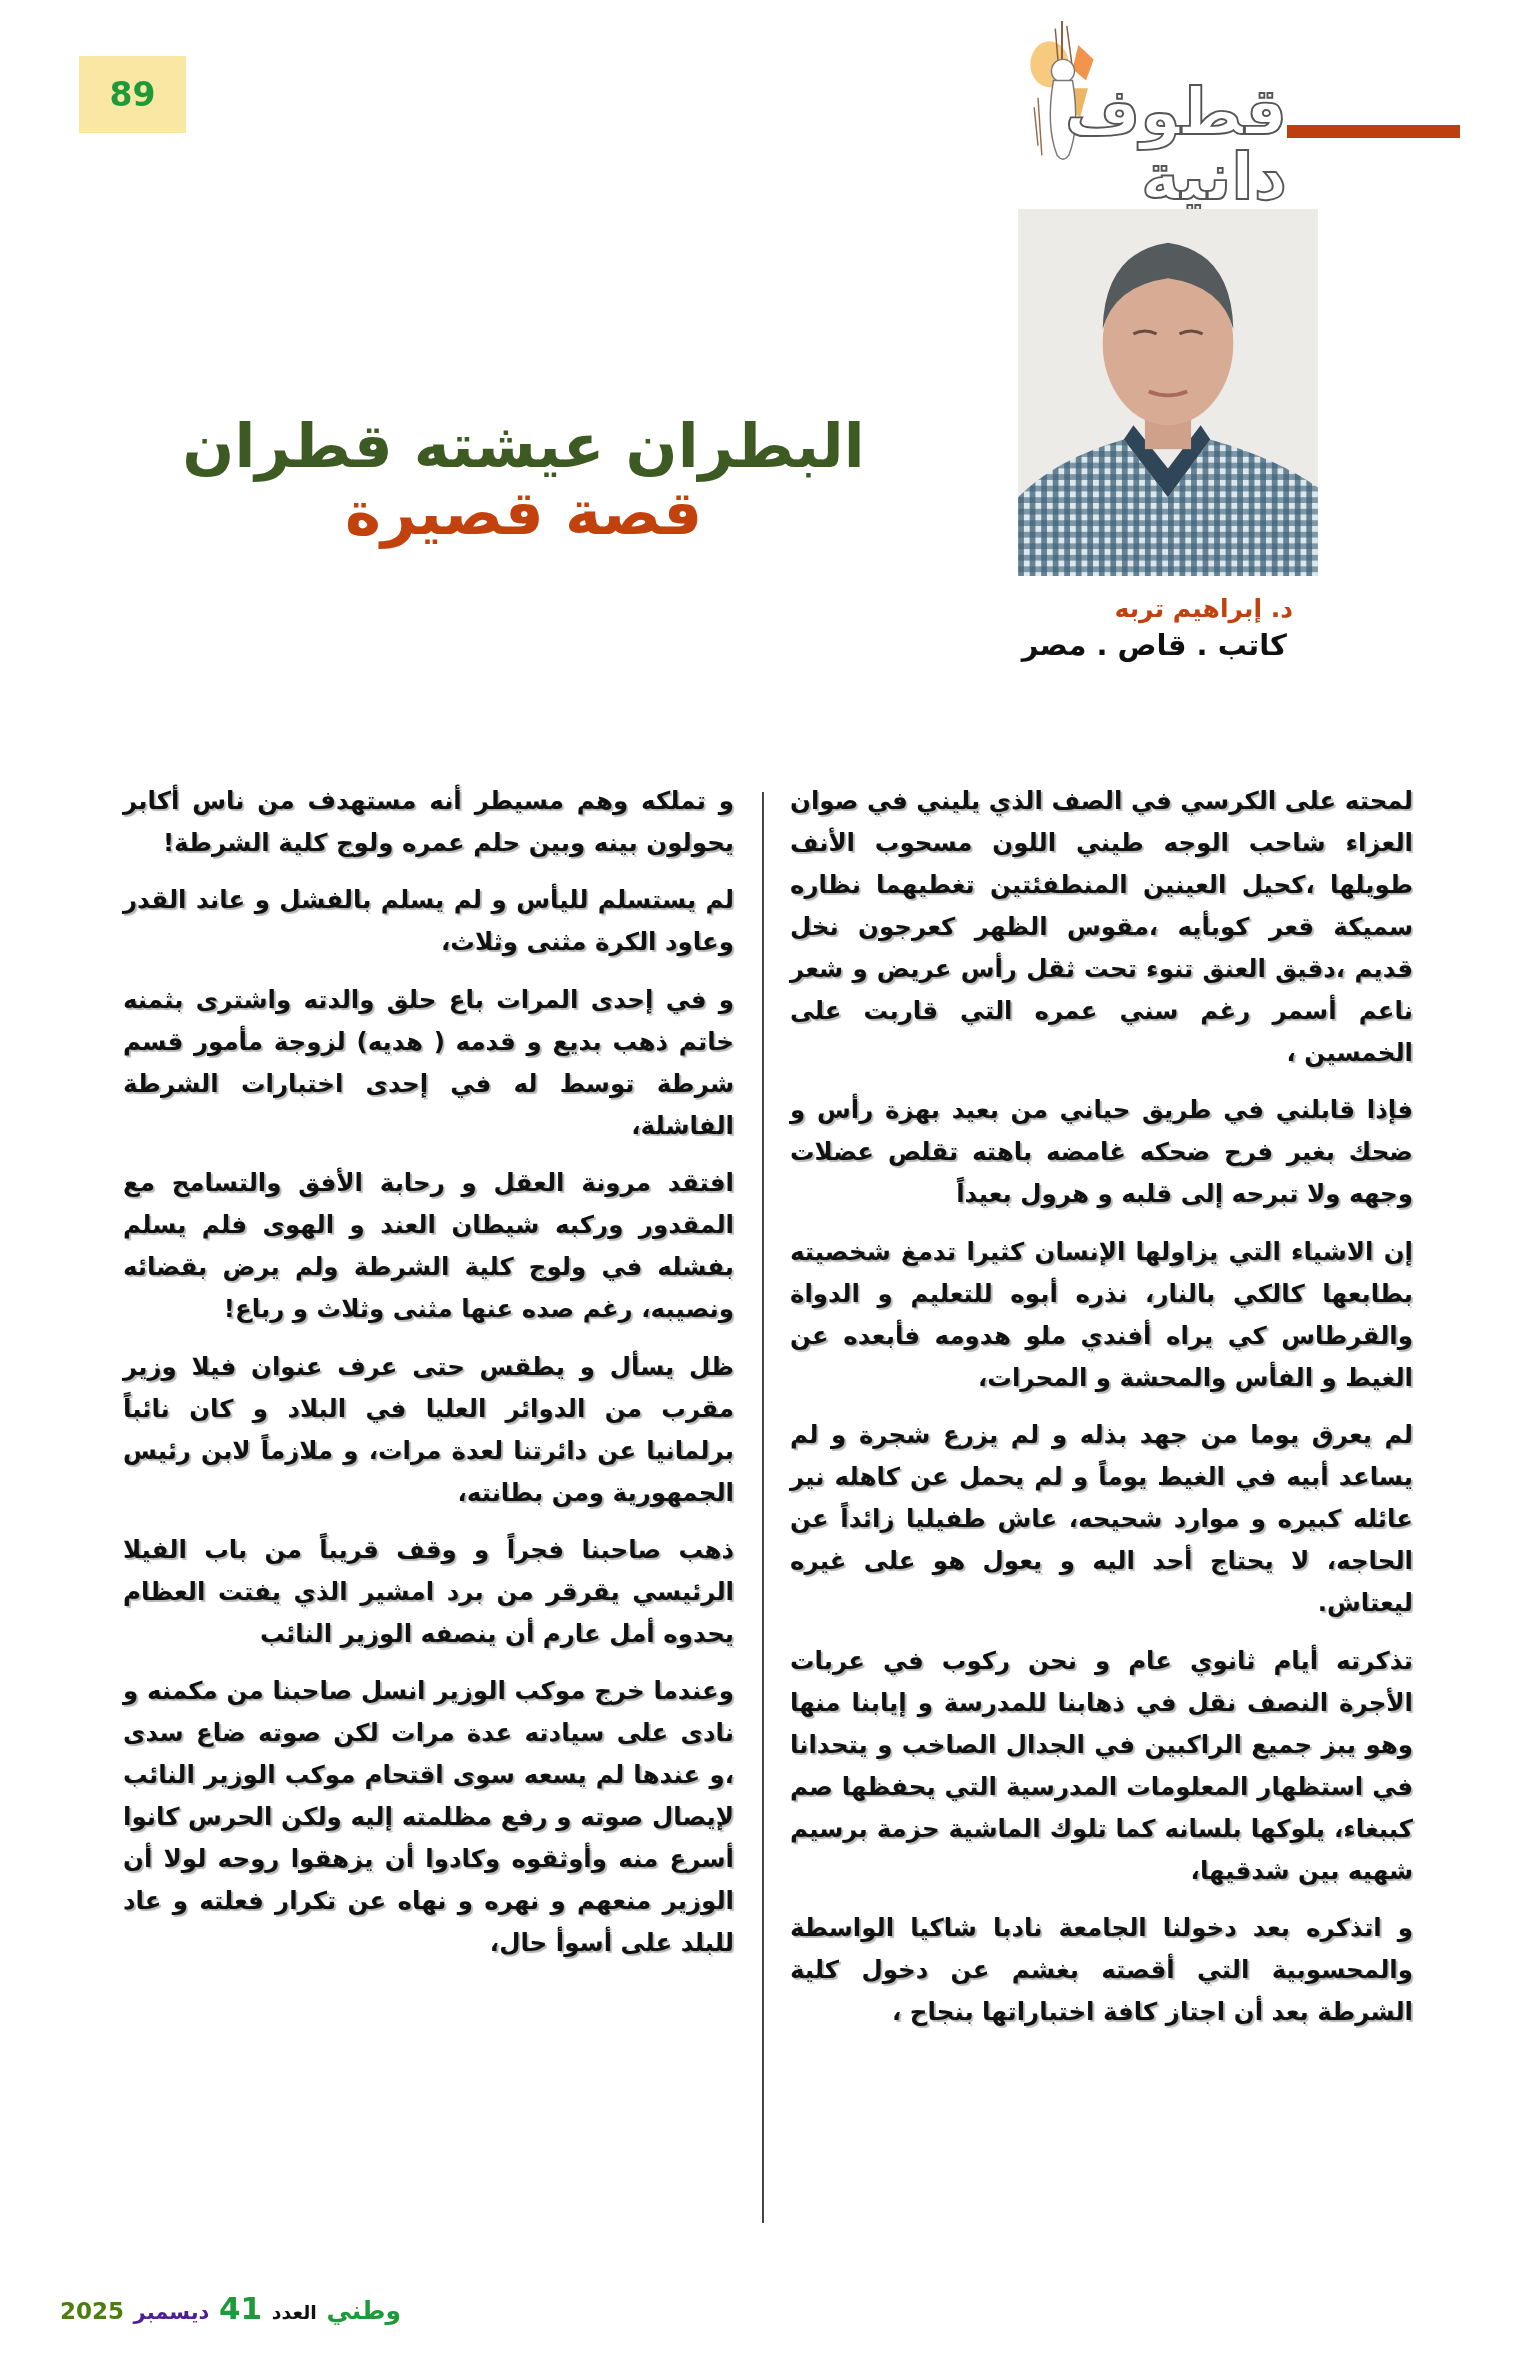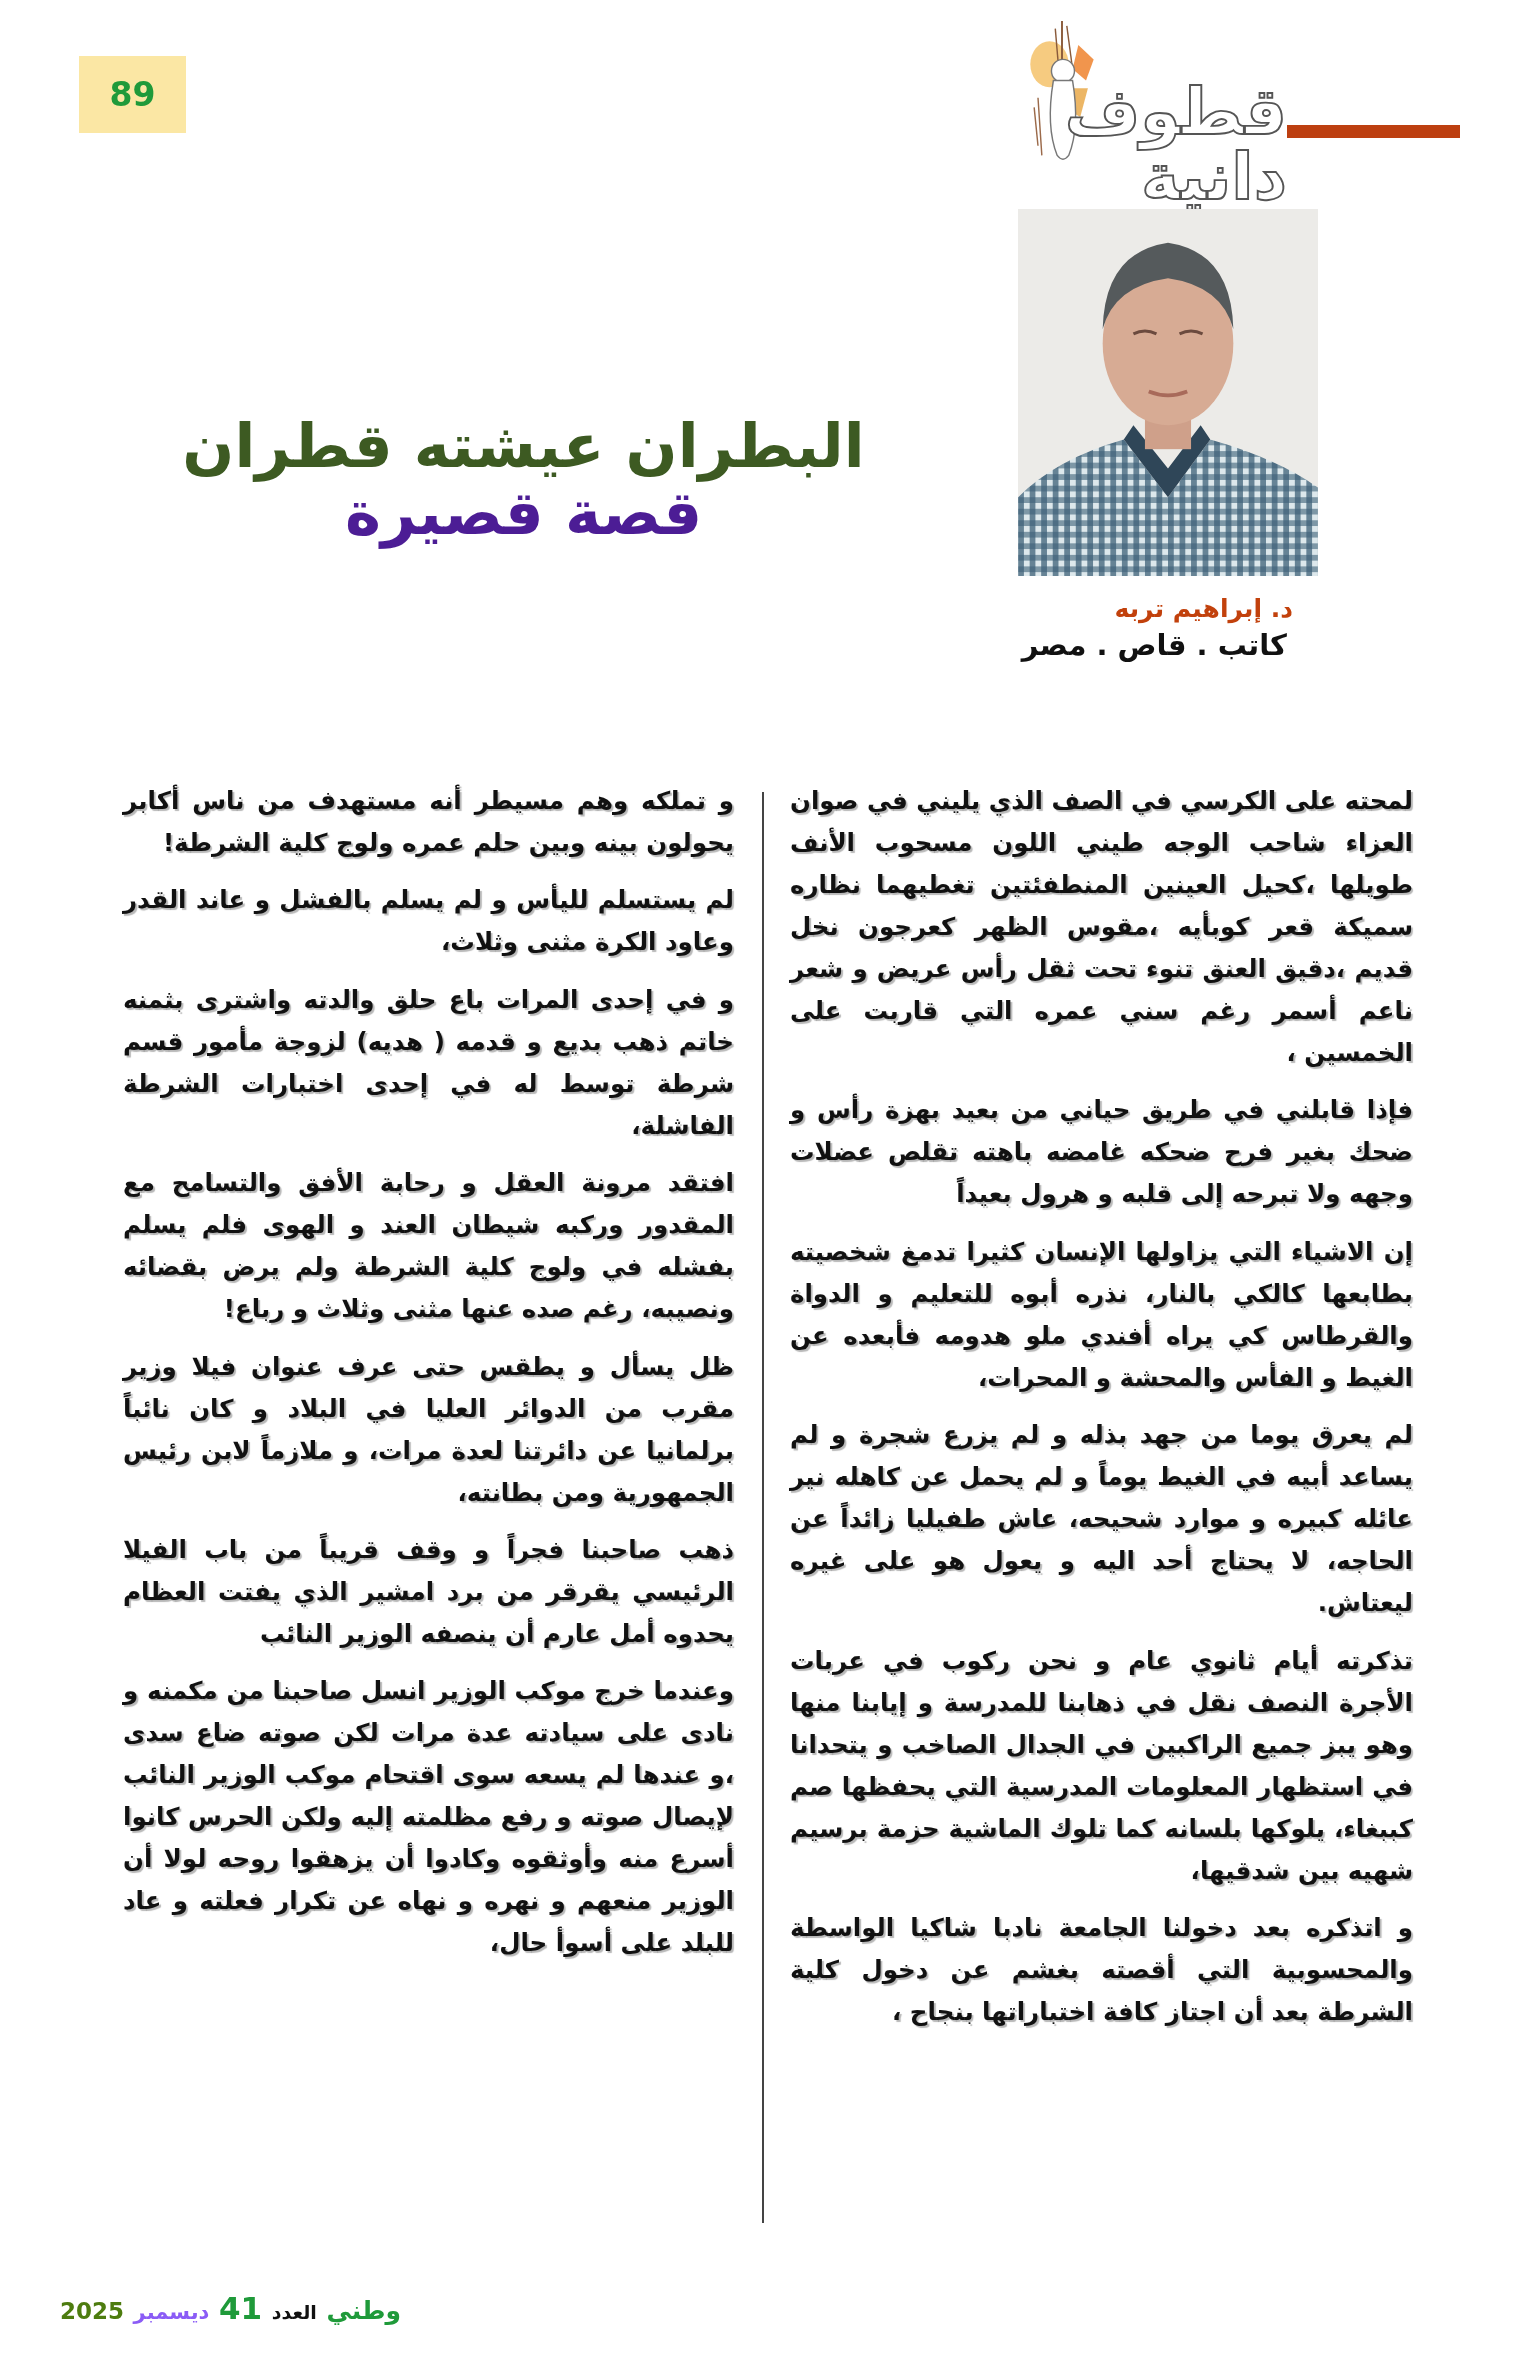--- a/index.html
+++ b/index.html
@@ -29,39 +29,39 @@
     position: absolute; left: 1005px; top: 594px; width: 288px; text-align: right; direction: rtl;
     font: bold 25px "DejaVu Sans", sans-serif; color: #c2410c;
   }
   .author-role {
     position: absolute; left: 999px; top: 628px; width: 288px; text-align: right; direction: rtl;
     font: bold 29px "DejaVu Sans", sans-serif; color: #111;
   }
 
   .headline { position: absolute; left: 144px; top: 412px; width: 759px; text-align: center; direction: rtl; }
   .headline-main { font: bold 61px "DejaVu Sans", sans-serif; color: #3d5a22; line-height: 1.1; }
-  .headline-sub  { font: bold 61px "DejaVu Sans", sans-serif; color: #4c1d95; line-height: 1.1; }
+  .headline-sub  { font: bold 61px "DejaVu Sans", sans-serif; color: #c2410c; line-height: 1.1; }
 
   .column-divider { position: absolute; left: 762px; top: 792px; width: 1.9px; height: 1431px; background: #444; }
 
   .column {
     position: absolute; top: 780px; direction: rtl; text-align: justify;
     font: bold 24.5px/42px "DejaVu Sans", sans-serif; color: #111;
     text-shadow: 1.9px 1.9px 1px rgba(0,0,0,0.28);
   }
   .col-right { left: 790px; width: 623px; }
   .col-left  { left: 123px; width: 611px; }
   .column p { margin-bottom: 15.4px; text-align-last: right; }
 
   .footer {
     position: absolute; left: 60px; top: 2290px; height: 29px; display: flex; align-items: baseline;
     gap: 9.6px; direction: ltr;
   }
   .footer .year  { font: bold 23px "DejaVu Sans", sans-serif; color: #4d7c0f; }
-  .footer .month { font: bold 21px "DejaVu Sans", sans-serif; color: #8b5cf6; }
+  .footer .month { font: bold 21px "DejaVu Sans", sans-serif; color: #4c1d95; }
   .footer .issue { font: bold 31px "DejaVu Sans", sans-serif; color: #1f9a3a; }
   .footer .label { font: bold 19px "DejaVu Sans", sans-serif; color: #111; }
   .footer .brand { font: bold 25px "DejaVu Sans", sans-serif; color: #1f9a3a; }
 </style>
 </head>
 <body>
 
 <div class="page-number-box">
   <span>89</span>
 </div>

